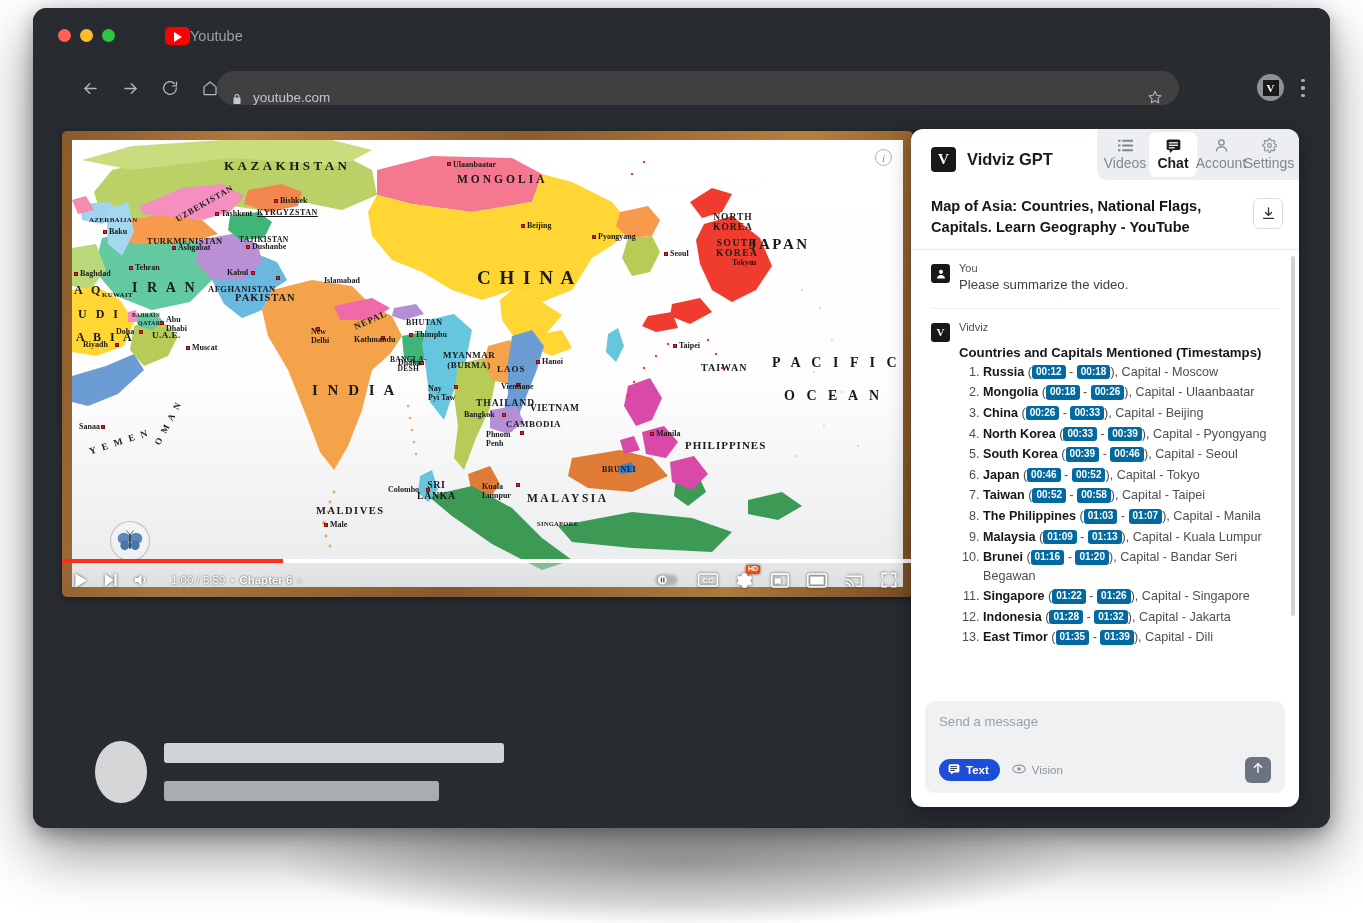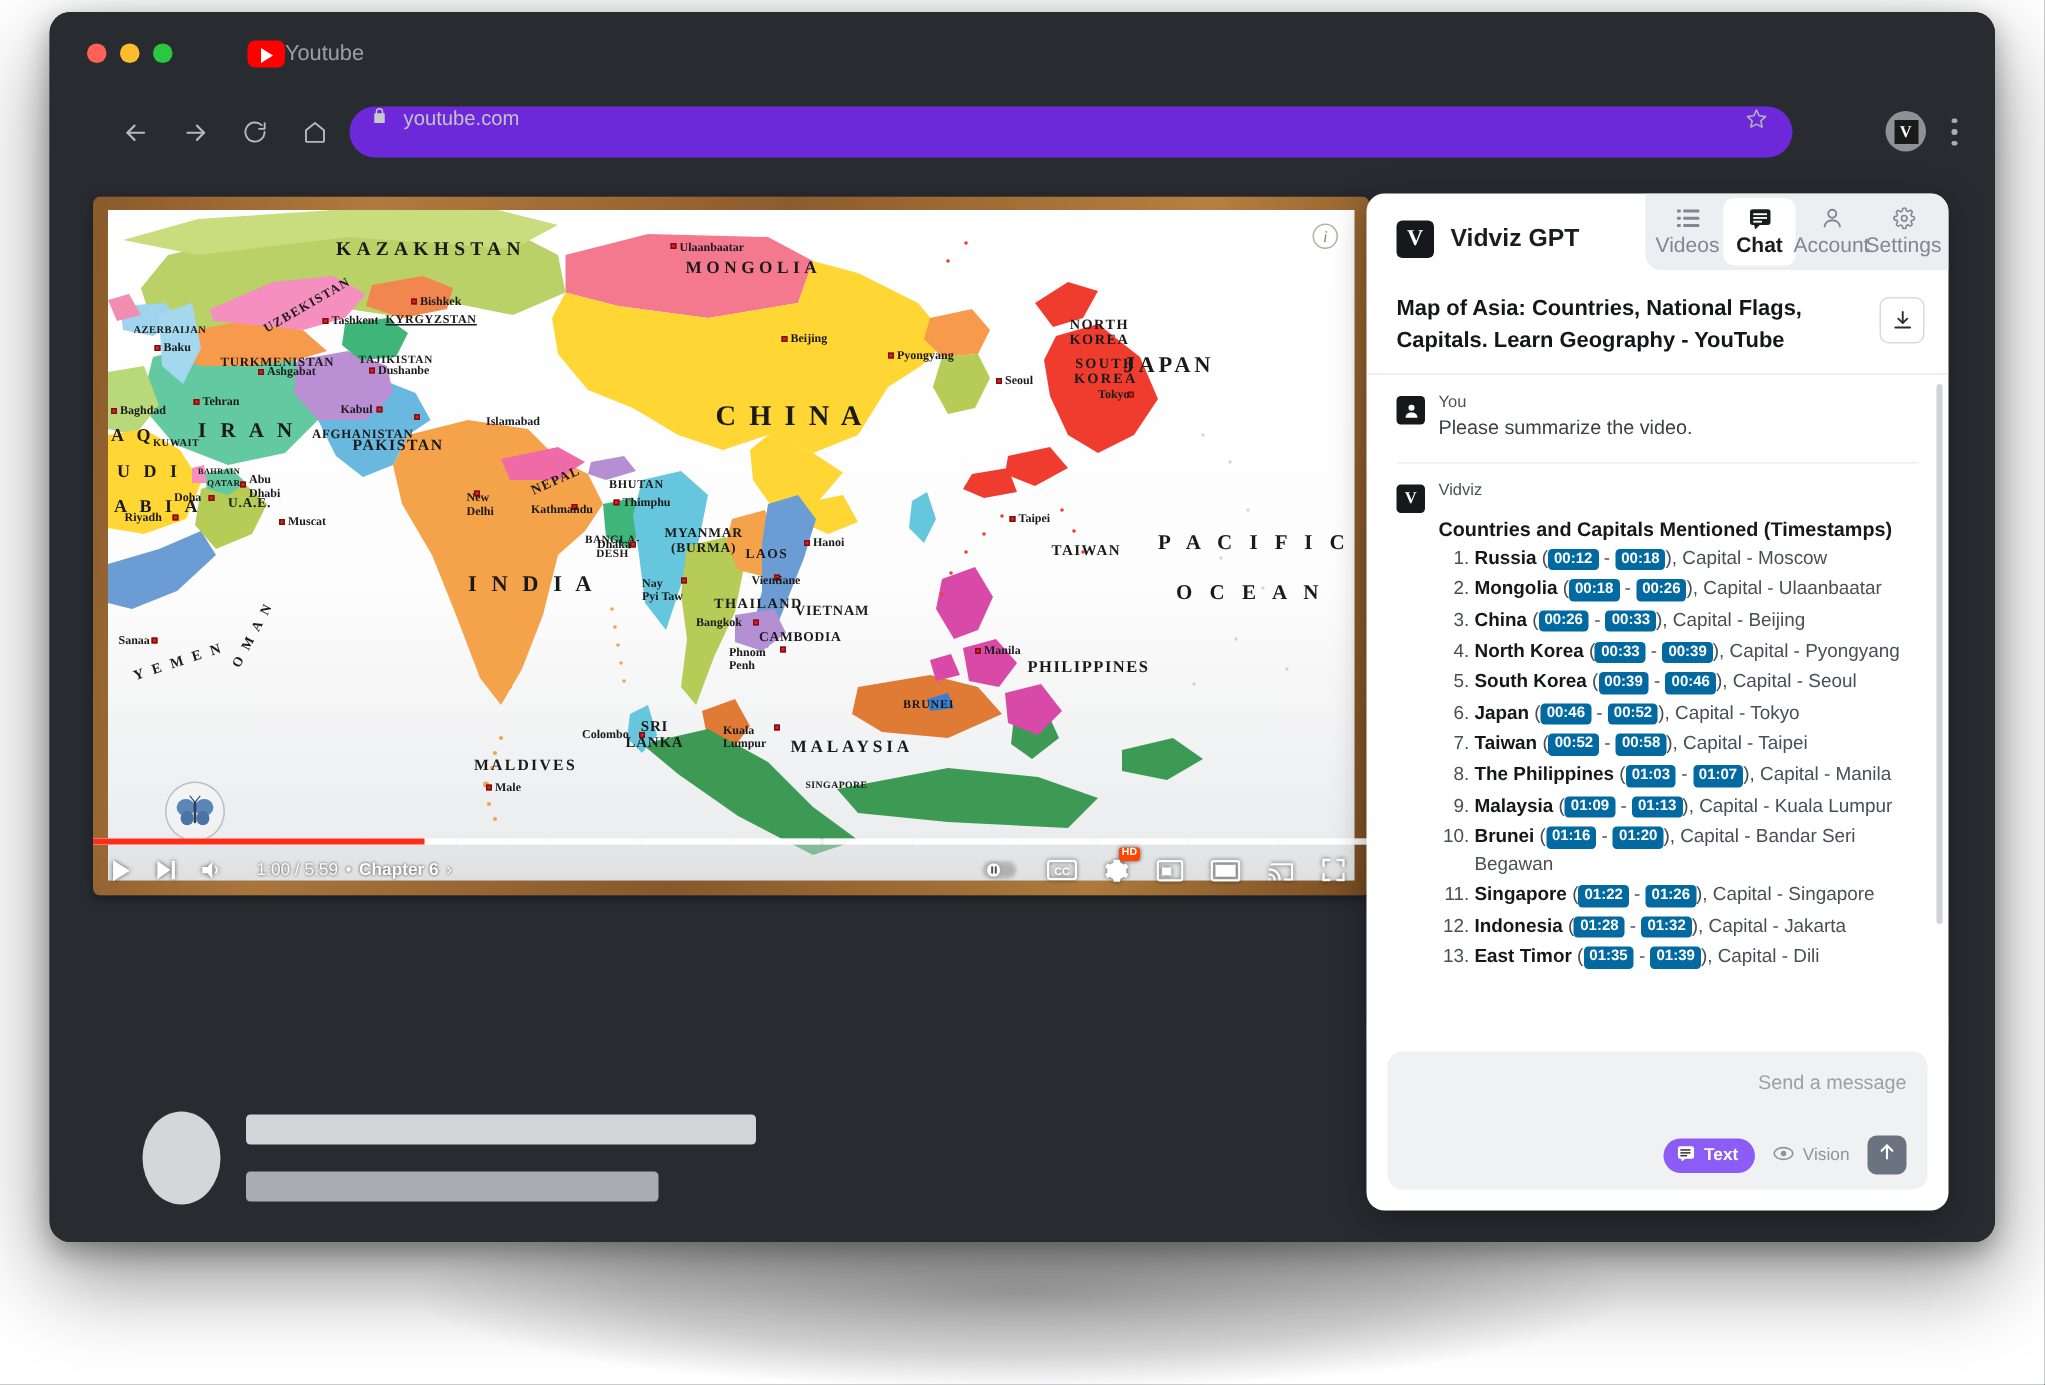--- a/index.html
+++ b/index.html
@@ -69,25 +69,25 @@
   .nav-btns { display: flex; align-items: center; gap: 10px; margin-left: 42px; }
   .nav-btn {
     width: 30px; height: 30px;
     display: flex; align-items: center; justify-content: center;
     border-radius: 50%;
     color: #b5b9bd;
   }
   .nav-btn svg { display: block; }
 
   .omnibox {
-    position: absolute; left: 200px; top: 10px;
+    position: absolute; left: 184px; top: 10px;
     width: 962px; height: 34px;
-    background: #6d28d9;
+    background: #404040;
     border-radius: 17px;
-    display: flex; align-items: flex-start;
+    display: flex; align-items: flex-end;
     padding: 0 14px;
   }
   .lock-ico { color: #c5c9cd; margin-right: 10px; display: flex; }
   .url-text { color: #c0c4c8; font-size: 13.5px; flex: 1; }
   .star-ico { color: #b0b4b8; display: flex; margin-right: 2px; }
 
   .profile-avatar {
     position: absolute; right: 46px; top: 13px;
     width: 27px; height: 27px; border-radius: 50%;
     background: #8e9296;
@@ -346,32 +346,32 @@
 
   
   .vv-composer {
     flex: none;
     margin: 6px 14px 14px 14px;
     background: #f0f1f3;
     border-radius: 10px;
     height: 92px;
     position: relative;
     padding: 13px 14px 10px 14px;
-    display: flex; flex-direction: column; align-items: flex-end;
+    display: flex; flex-direction: column;
   }
   .composer-placeholder {
     font-size: 13.2px; color: #9aa0a8;
   }
   .composer-row {
     margin-top: auto;
     display: flex; align-items: center; gap: 12px;
   }
   .pill {
     display: inline-flex; align-items: center; gap: 6px;
-    background: #8b5cf6; color: #fff;
+    background: #1d4ed8; color: #fff;
     border-radius: 13px;
     padding: 4px 11px 4px 9px;
     font-size: 11.5px; font-weight: bold;
   }
   .pill-ghost {
     display: inline-flex; align-items: center; gap: 6px;
     color: #8e949c; font-size: 11.5px;
   }
   .send-btn {
     margin-left: auto;

